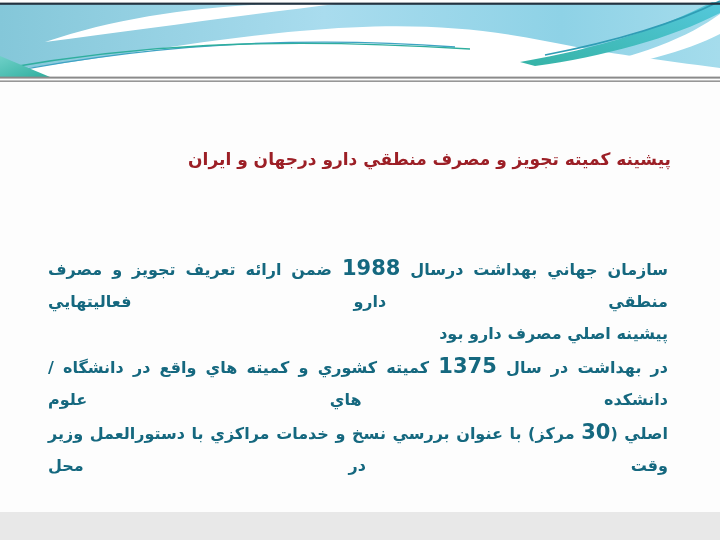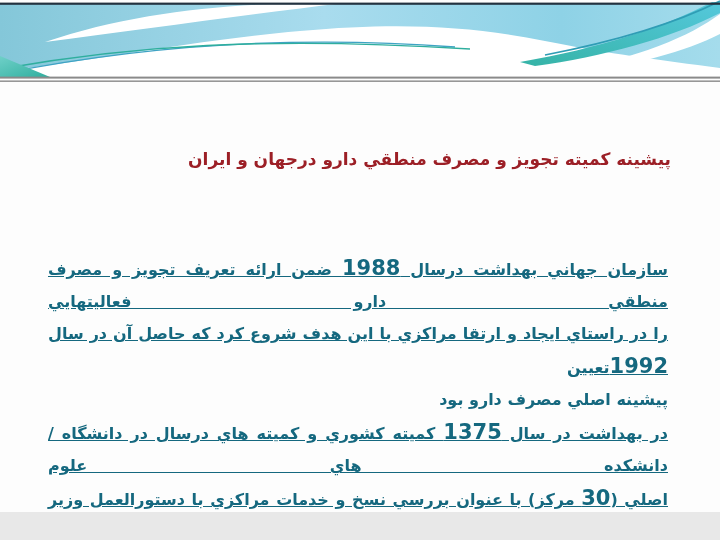--- a/index.html
+++ b/index.html
@@ -21,21 +21,21 @@
     color: var(--c-title, #9c1f26);
     letter-spacing: 0.2px;
   }
   .body-block {
     position: absolute; top: 252px; right: 52px; left: 48px;
     direction: rtl;
     color: var(--c-body, #15687f);
     font-weight: bold; font-size: 16px;
   }
   .body-line { line-height: 32px; text-align: right; }
-  .body-line.justify { text-align: justify; text-align-last: justify; text-decoration: underline; }
+  .body-line.justify { text-align: justify; text-align-last: justify; }
   .body-line .num { font-size: 21px; letter-spacing: 0; }
   .page-number {
     position: absolute; top: 514px; left: 466px;
     font-size: 12px; font-weight: bold;
     color: var(--c-page, #74859b);
   }
 </style>
 </head>
 <body>
 
@@ -81,21 +81,20 @@
 
       <rect x="0" y="76.6" width="720" height="2" fill="#8a8a8a"></rect>
       <rect x="0" y="80.4" width="720" height="1.6" fill="#979797"></rect>
     </svg>
   </div>
 
   <h1 class="title" dir="rtl">پيشينه کميته تجويز و مصرف منطقي دارو درجهان و ايران</h1>
 
   <div class="body-block" dir="rtl">
       <div class="body-line justify" dir="rtl"><span class="fa">سازمان جهاني بهداشت  درسال </span><span class="num">1988</span><span class="fa"> ضمن ارائه تعريف تجويز و مصرف منطقي دارو فعاليتهايي</span></div>
-      <div class="body-line justify" dir="rtl"><span class="fa">را در راستاي ايجاد و ارتقا مراکزي با اين هدف شروع کرد که حاصل آن در سال  </span><span class="num">1992</span><span class="fa">تعيين</span></div>
       <div class="body-line right" dir="rtl"><span class="fa">پيشينه اصلي مصرف دارو بود</span></div>
-      <div class="body-line justify" dir="rtl"><span class="fa">در بهداشت در سال </span><span class="num">1375</span><span class="fa"> کميته کشوري و کميته هاي درسال در دانشگاه / دانشکده هاي علوم</span></div>
+      <div class="body-line justify" dir="rtl"><span class="fa">در بهداشت در سال </span><span class="num">1375</span><span class="fa"> کميته کشوري و کميته هاي واقع در دانشگاه / دانشکده هاي علوم</span></div>
       <div class="body-line justify" dir="rtl"><span class="fa">اصلي (</span><span class="num">30</span><span class="fa"> مرکز) با عنوان بررسي نسخ و خدمات مراکزي با دستورالعمل وزير وقت در محل</span></div>
     </div>
 
   <div class="page-number">1</div>
 
 </div>
 
 </body></html>

